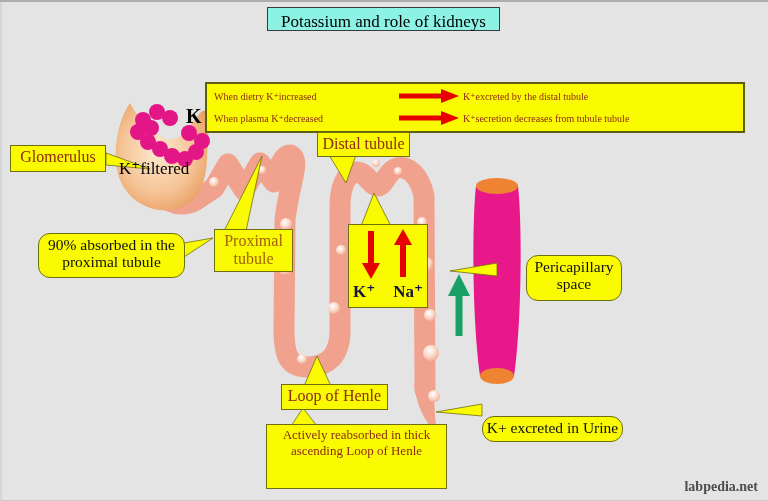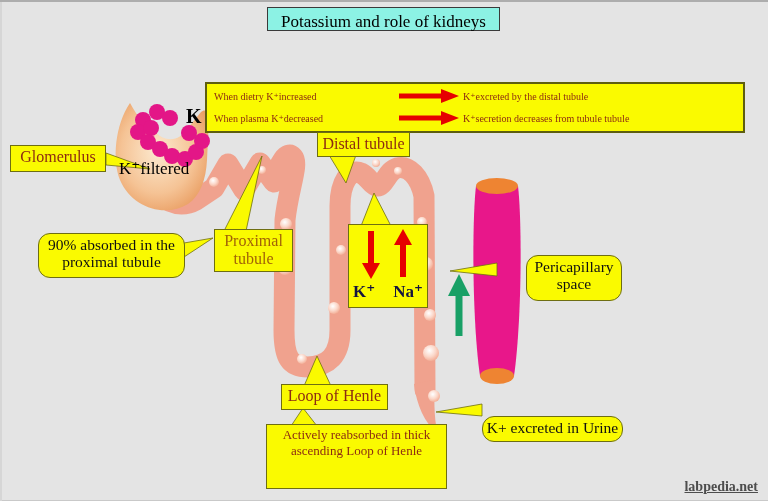--- a/index.html
+++ b/index.html
@@ -19,21 +19,21 @@
   .info-row{display:flex;align-items:center;height:22px;color:#8C2B11;font-size:10px;white-space:nowrap;}
   .info-left{width:183px;flex:0 0 auto;text-align:left;}
   .info-arrow{flex:0 0 auto;margin-right:2px;}
   .floating-text{position:absolute;z-index:3;color:#000;white-space:nowrap;}
   .kna-wrap{position:absolute;z-index:3;left:348px;top:224px;width:80px;height:84px;
         background:#FAFA00;border:1px solid #6E6E12;box-sizing:border-box;
         display:flex;flex-direction:column;align-items:center;}
   .kna-labels{display:flex;justify-content:space-between;width:70px;
         font-weight:bold;font-size:17px;color:#14143F;margin-top:-2px;}
   .watermark{position:absolute;z-index:3;right:10px;bottom:6px;font-size:14px;
-        font-weight:bold;color:#4D4D4D;text-decoration:underline;}
+        font-weight:bold;color:#4D4D4D;}
 </style>
 </head>
 <body>
 
 <div id="stage">
 
   <svg id="art" width="768" height="501" viewBox="0 0 768 501">
     <defs>
       <radialGradient id="capsuleGrad" cx="45%" cy="45%" r="65%">
         <stop offset="0%" stop-color="#FCEAD0"></stop>

